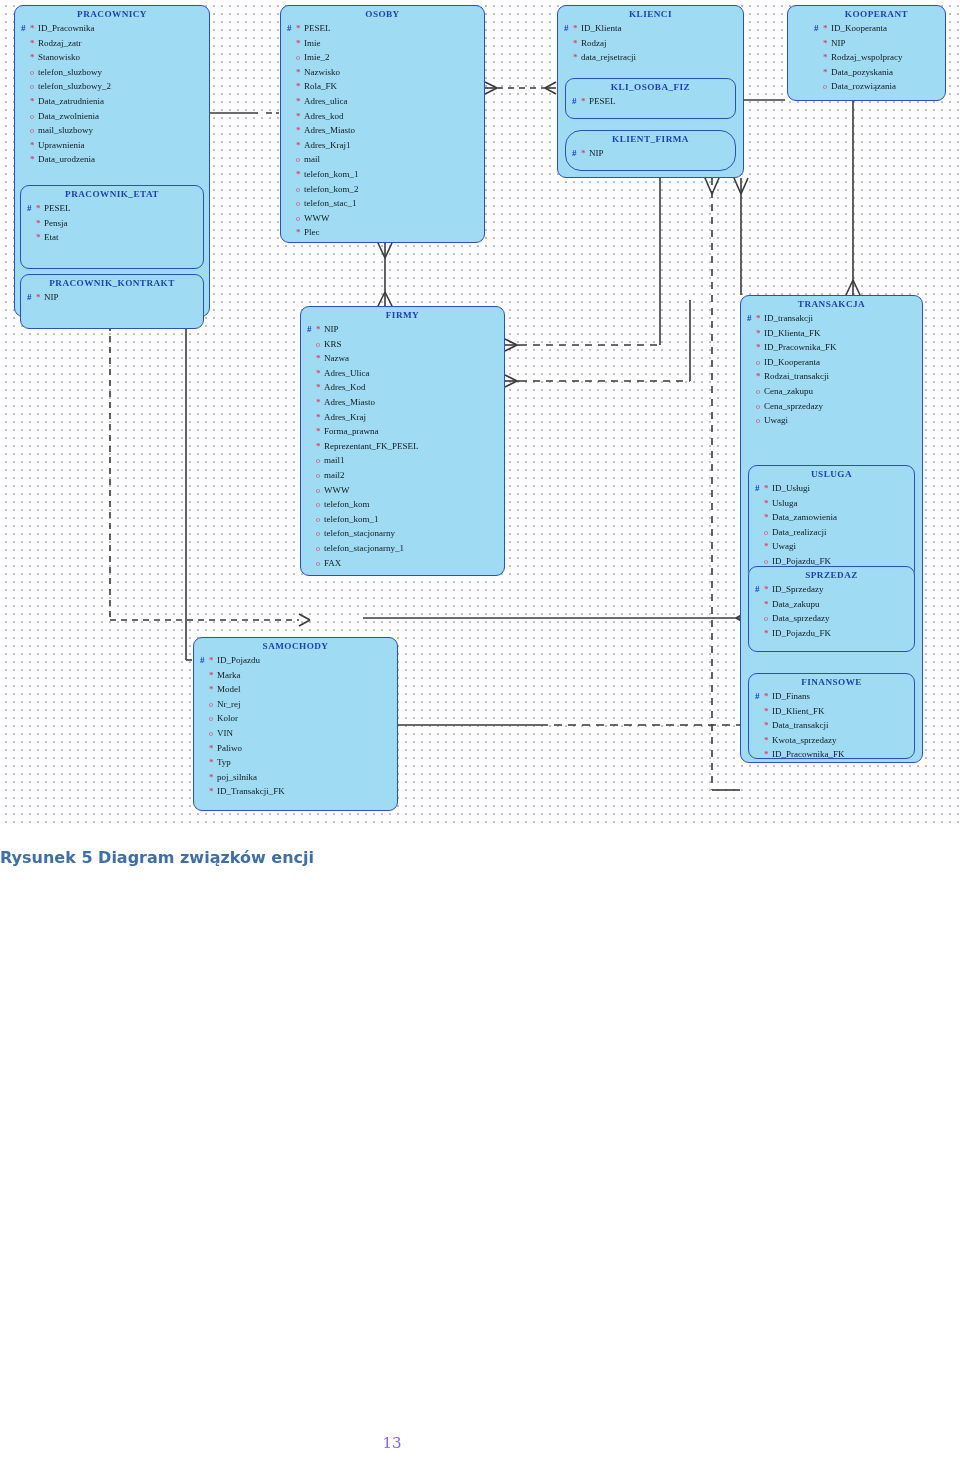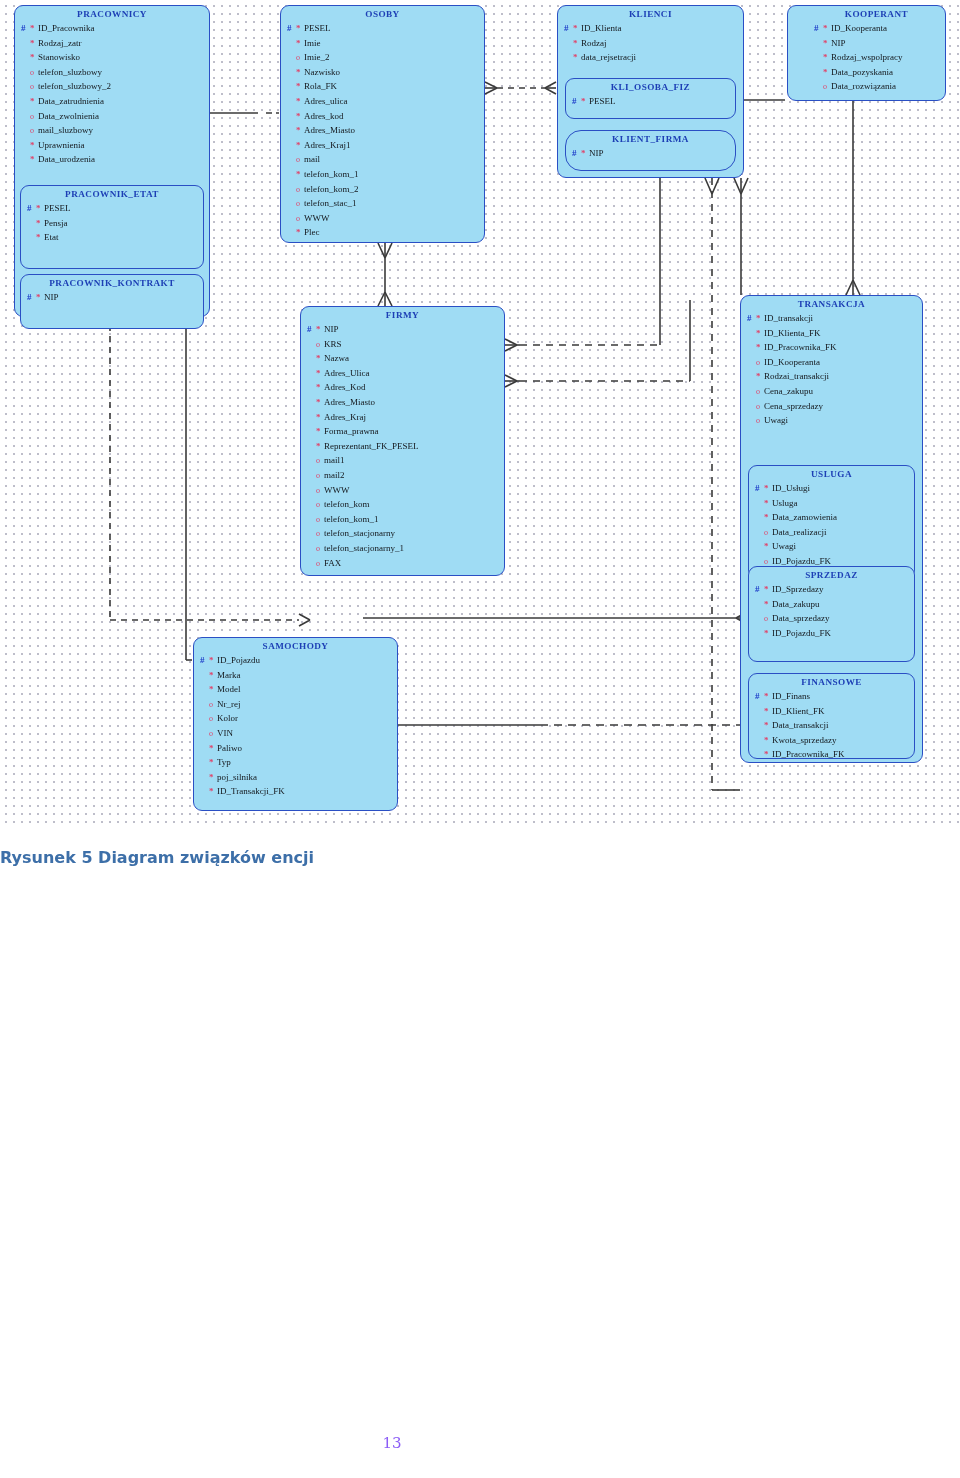--- a/index.html
+++ b/index.html
@@ -567,21 +567,21 @@
           <span class="m req">*</span>
           <span class="nm">Uwagi</span>
         </div>
         <div class="attr">
           <span class="k none">&nbsp;</span>
           <span class="m opt">o</span>
           <span class="nm">ID_Pojazdu_FK</span>
         </div>
       </div>
     </div>
-    <div class="entity" style="left: 748px; top: 566px; width: 167px; height: 96px;">
+    <div class="entity" style="left: 748px; top: 566px; width: 167px; height: 86px;">
       <div class="ent-title">SPRZEDAZ</div>
       <div class="attrs">
         <div class="attr">
           <span class="k">#</span>
           <span class="m req">*</span>
           <span class="nm">ID_Sprzedazy</span>
         </div>
         <div class="attr">
           <span class="k none">&nbsp;</span>
           <span class="m req">*</span>

